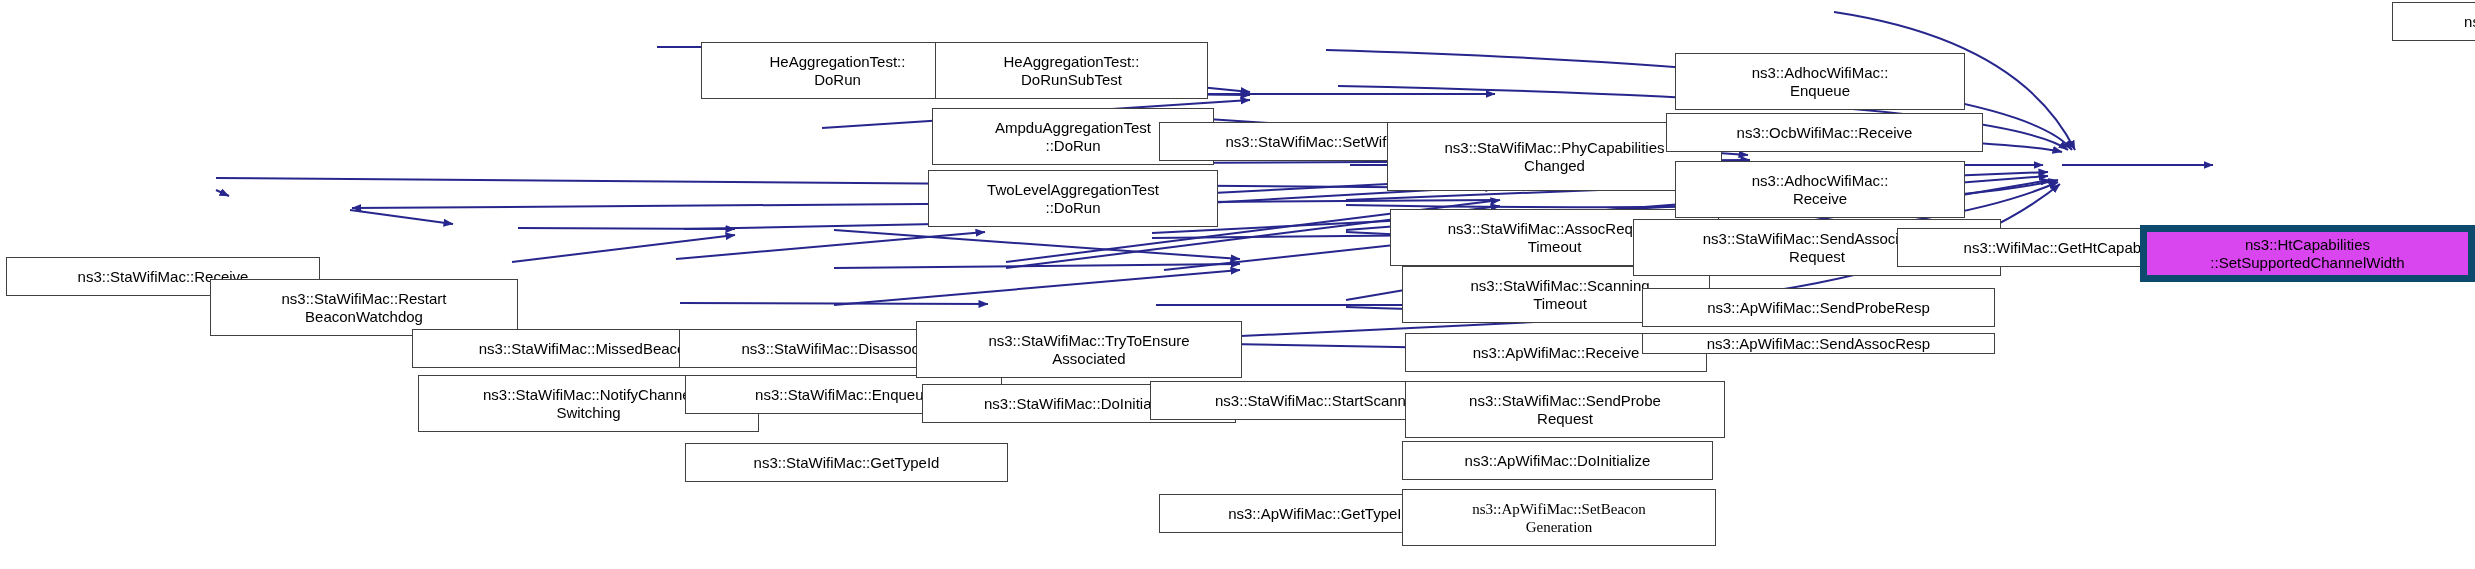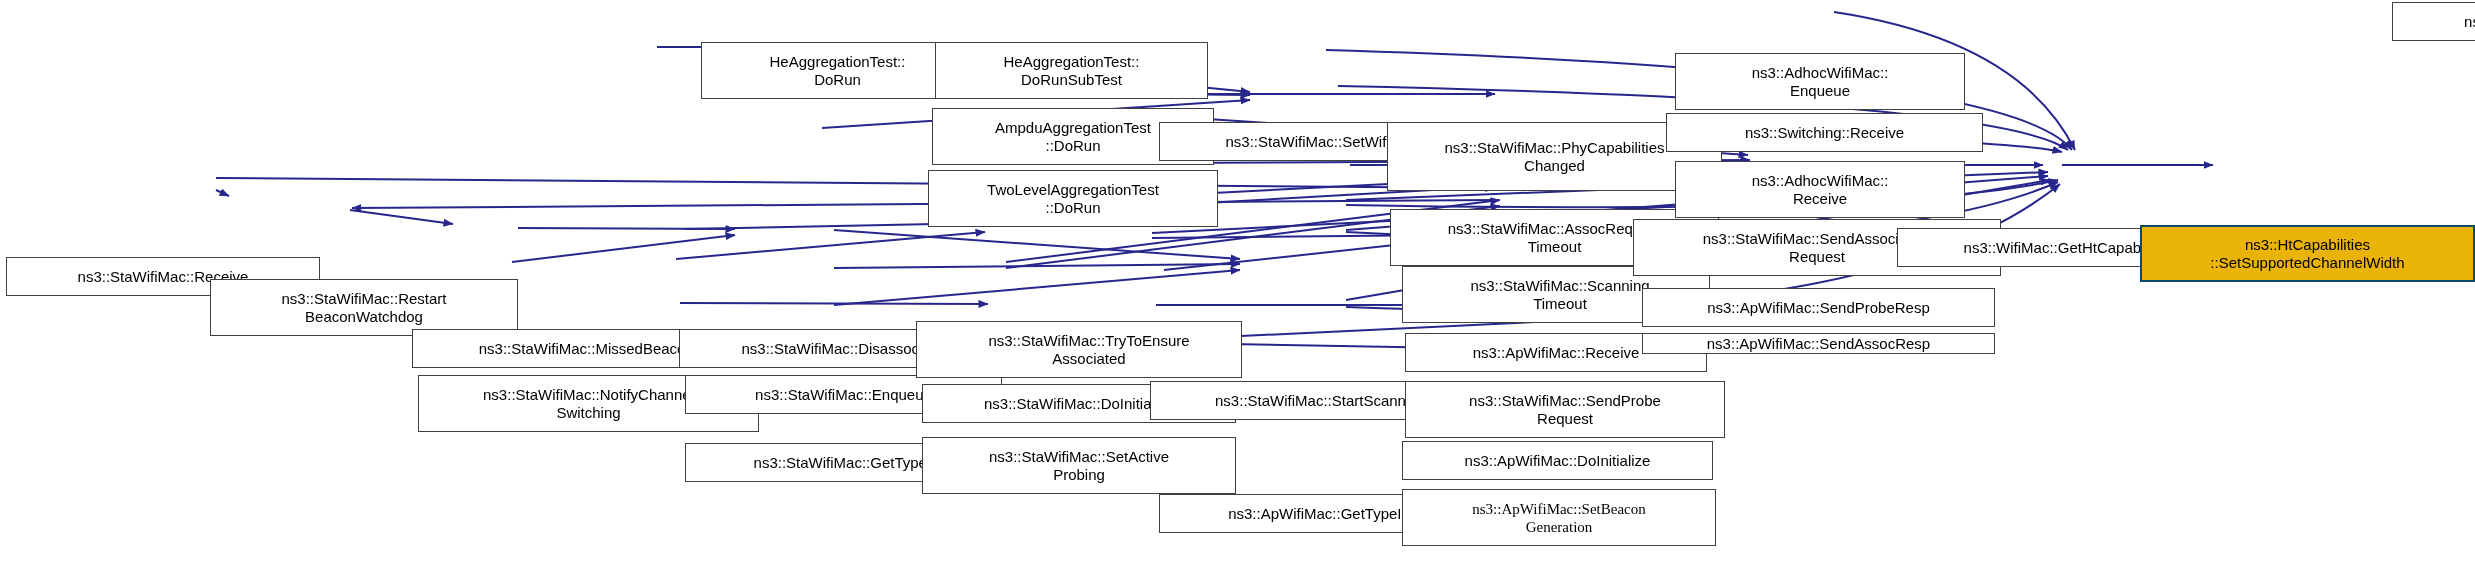--- a/index.html
+++ b/index.html
@@ -33,22 +33,22 @@
     line-height: 18px;
     text-align: center;
     display: flex;
     align-items: center;
     justify-content: center;
     white-space: pre-line;
     padding: 1px 4px;
     z-index: 2;
   }
   .node.highlight {
-    background: #eab308;
-    border: 2px solid #0c4a6e;
+    background: #d946ef;
+    border: 7px solid #0c4a6e;
   }
 </style>
 </head>
 <body>
 
 <div id="canvas">
   <svg id="edges" viewBox="0 0 2475 569" xmlns="http://www.w3.org/2000/svg">
     <defs>
       <marker id="ah" markerWidth="10" markerHeight="8" refX="9.5" refY="4" orient="auto" markerUnits="userSpaceOnUse">
         <path d="M0,0 L10,4 L0,8 z" fill="#26268c"></path>
@@ -118,22 +118,20 @@
   </svg>
 <div class="node" style="left: 6px; top: 257px; width: 314px; height: 39px;">ns3::StaWifiMac::Receive</div>
     <div class="node" style="left: 210px; top: 279px; width: 308px; height: 57px;">ns3::StaWifiMac::Restart
 BeaconWatchdog</div>
     <div class="node" style="left: 412px; top: 329px; width: 356px; height: 39px;">ns3::StaWifiMac::MissedBeacons</div>
     <div class="node" style="left: 418px; top: 375px; width: 341px; height: 57px;">ns3::StaWifiMac::NotifyChannel
 Switching</div>
     <div class="node" style="left: 685px; top: 443px; width: 323px; height: 39px;">ns3::StaWifiMac::GetTypeId</div>
     <div class="node" style="left: 679px; top: 329px; width: 335px; height: 39px;">ns3::StaWifiMac::Disassociated</div>
     <div class="node" style="left: 685px; top: 375px; width: 317px; height: 39px;">ns3::StaWifiMac::Enqueue</div>
-    <div class="node" style="left: 922px; top: 437px; width: 314px; height: 57px;">ns3::StaWifiMac::SetActive
-Probing</div>
     <div class="node" style="left: 916px; top: 321px; width: 326px; height: 57px; padding-left: 24px;">ns3::StaWifiMac::TryToEnsure
 Associated</div>
     <div class="node" style="left: 922px; top: 384px; width: 314px; height: 39px;">ns3::StaWifiMac::DoInitialize</div>
     <div class="node" style="left: 1159px; top: 494px; width: 320px; height: 39px;">ns3::ApWifiMac::GetTypeId</div>
     <div class="node" style="left: 1150px; top: 381px; width: 341px; height: 39px;">ns3::StaWifiMac::StartScanning</div>
     <div class="node" style="left: 701px; top: 42px; width: 273px; height: 57px;">HeAggregationTest::
 DoRun</div>
     <div class="node" style="left: 935px; top: 42px; width: 273px; height: 57px;">HeAggregationTest::
 DoRunSubTest</div>
     <div class="node" style="left: 932px; top: 108px; width: 282px; height: 57px;">AmpduAggregationTest
@@ -149,21 +147,21 @@
 Timeout</div>
     <div class="node" style="left: 1405px; top: 333px; width: 302px; height: 39px;">ns3::ApWifiMac::Receive</div>
     <div class="node" style="left: 1405px; top: 381px; width: 320px; height: 57px;">ns3::StaWifiMac::SendProbe
 Request</div>
     <div class="node" style="left: 1402px; top: 441px; width: 311px; height: 39px;">ns3::ApWifiMac::DoInitialize</div>
     <div class="node" style="left: 1402px; top: 489px; width: 314px; height: 57px; font-family: Liberation Serif, serif;">ns3::ApWifiMac::SetBeacon
 Generation</div>
     <div class="node" style="left: 2392px; top: 2px; width: 326px; height: 39px;">ns3::OcbWifiMac::Enqueue</div>
     <div class="node" style="left: 1675px; top: 53px; width: 290px; height: 57px;">ns3::AdhocWifiMac::
 Enqueue</div>
-    <div class="node" style="left: 1666px; top: 113px; width: 317px; height: 39px;">ns3::Switching::Receive</div>
+    <div class="node" style="left: 1666px; top: 113px; width: 317px; height: 39px;">ns3::OcbWifiMac::Receive</div>
     <div class="node" style="left: 1675px; top: 161px; width: 290px; height: 57px;">ns3::AdhocWifiMac::
 Receive</div>
     <div class="node" style="left: 1633px; top: 219px; width: 368px; height: 57px;">ns3::StaWifiMac::SendAssociation
 Request</div>
     <div class="node" style="left: 1642px; top: 288px; width: 353px; height: 39px;">ns3::ApWifiMac::SendProbeResp</div>
     <div class="node" style="left: 1642px; top: 333px; width: 353px; height: 21px;">ns3::ApWifiMac::SendAssocResp</div>
     <div class="node" style="left: 1897px; top: 228px; width: 344px; height: 39px;">ns3::WifiMac::GetHtCapabilities</div>
     <div class="node highlight" style="left: 2140px; top: 225px; width: 335px; height: 57px;">ns3::HtCapabilities
 ::SetSupportedChannelWidth</div>
   </div>

